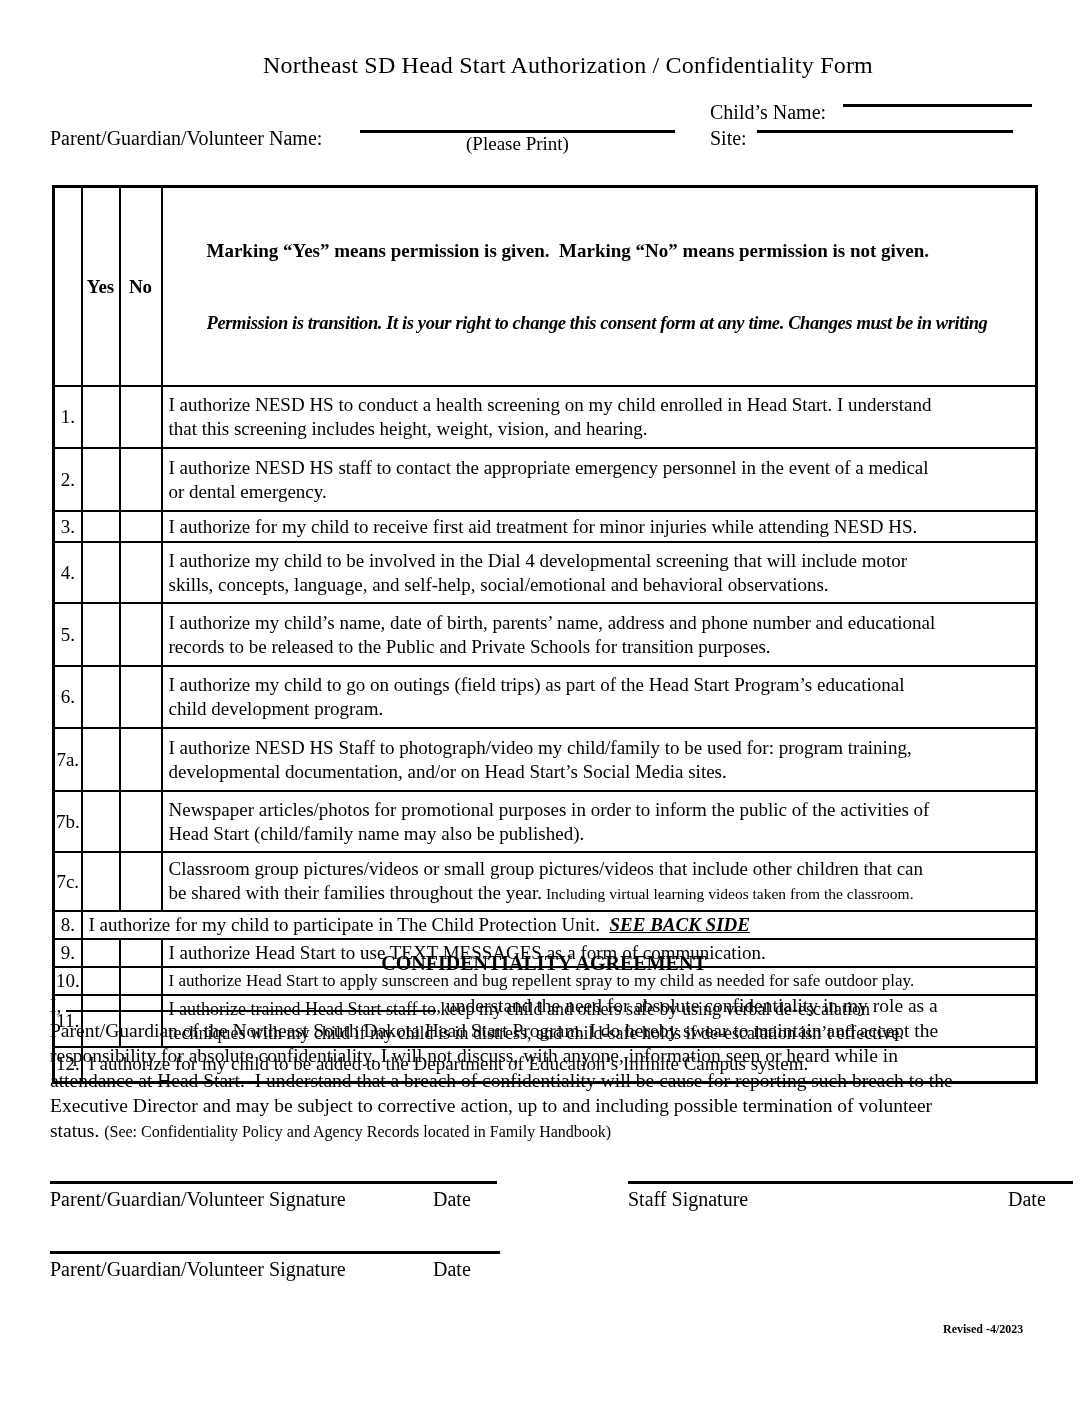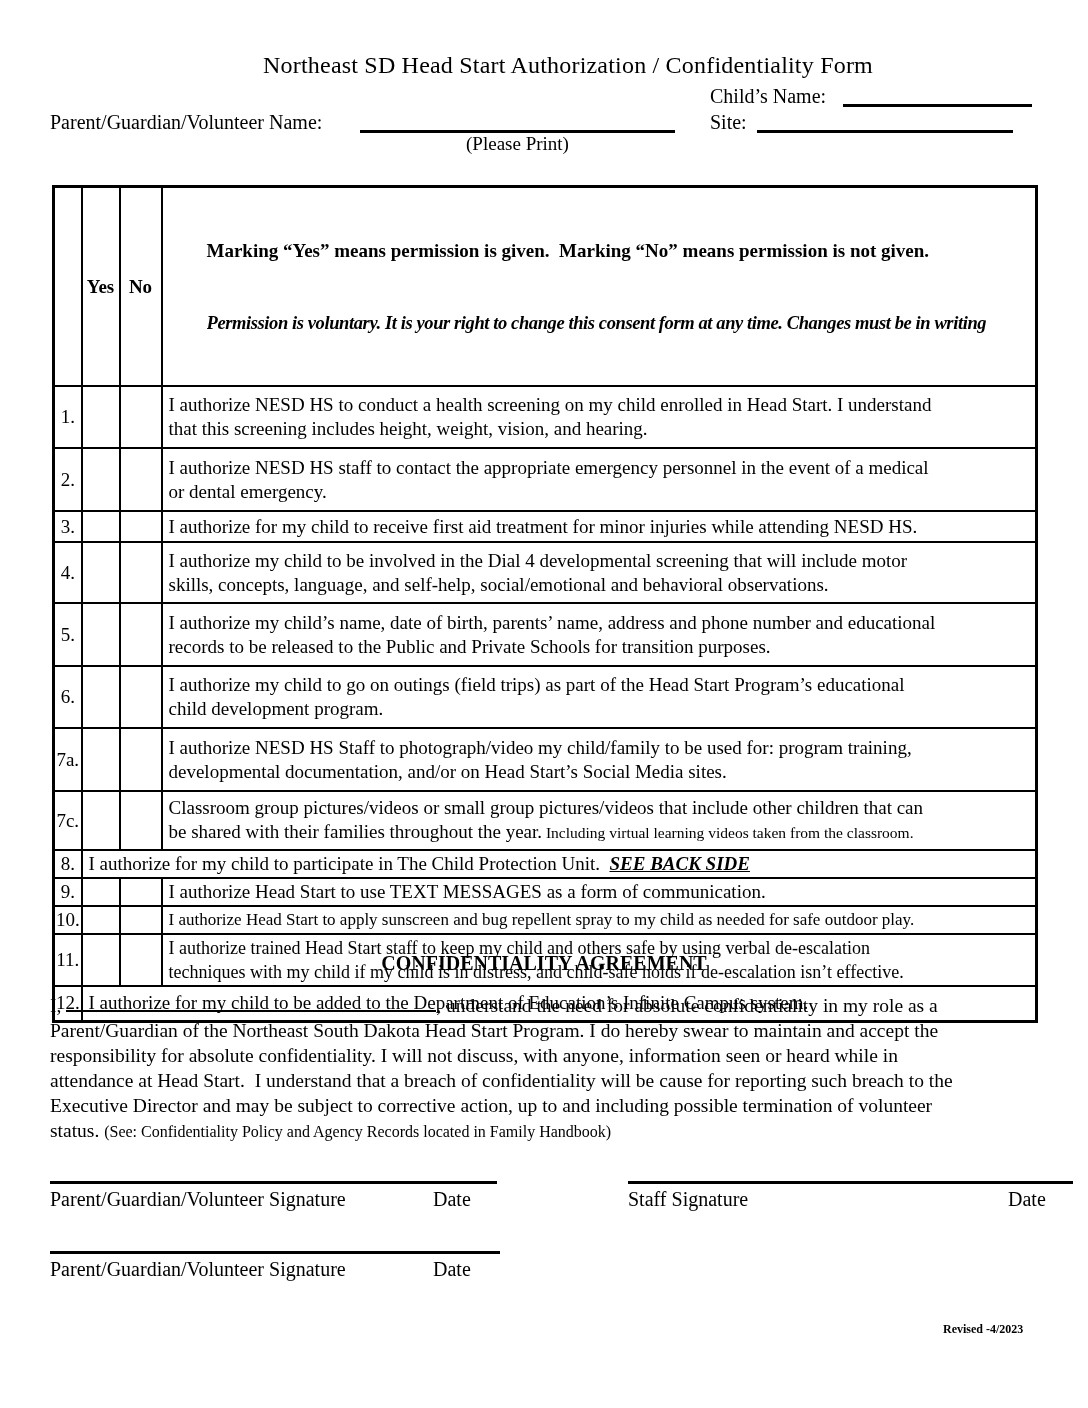--- a/index.html
+++ b/index.html
@@ -4,21 +4,21 @@
 <style>
   html,body { margin:0; padding:0; background:#ffffff; }
   .page {
     position:relative; width:1088px; height:1408px; background:#ffffff;
     font-family:"Liberation Serif", serif; color:#000; overflow:hidden;
   }
   .form-title {
     position:absolute; top:52px; left:0; width:100%;
     text-align:center; font-size:24px; letter-spacing:0.2px;padding-left:24px;
   }
-  .lbl { position:absolute; font-size:20px; }
+  .lbl { position:absolute; font-size:20px;margin-top:16px; }
   .child-name-label { top:85px; left:710px; }
   .parent-name-label { top:111px; left:50px; }
   .site-label { top:111px; left:710px; }
   .fill-line { position:absolute; border-top:3px solid #000; height:0; }
   .child-name-line { top:104px; left:843px; width:189px; }
   .parent-name-line { top:130px; left:360px; width:315px; }
   .site-line { top:130px; left:757px; width:256px; }
   .please-print { position:absolute; top:133px; left:360px; width:315px; text-align:center; font-size:19px; }
   .instruction { position:absolute; top:156px; left:50px; font-size:20px; font-weight:bold; }
   .instruction .em { font-style:italic; }
@@ -91,21 +91,21 @@
         <col style="width:42px">
         <col>
     </colgroup>
     <tbody id="auth-body">
       <tr class="head" style="height:56px">
         <td class="c-num"></td>
         <td class="c-yes">Yes</td>
         <td class="c-no">No</td>
         <td class="c-text">
           <div class="rule1">Marking “Yes” means permission is given.  Marking “No” means permission is not given.</div>
-          <div class="rule2">Permission is voluntary. It is your right to change this consent form at any time. Changes must be in writing</div>
+          <div class="rule2">Permission is transition. It is your right to change this consent form at any time. Changes must be in writing</div>
         </td>
       </tr>
     <tr style="height: 62px;">
           <td class="c-num">1.</td>
           <td class="c-yes"></td>
           <td class="c-no"></td>
           <td class="c-text"><span>I authorize NESD HS to conduct a health screening on my child enrolled in Head Start. I understand
 that this screening includes height, weight, vision, and hearing.</span></td>
         </tr>
         <tr style="height: 63px;">
@@ -141,20 +141,27 @@
           <td class="c-no"></td>
           <td class="c-text"><span>I authorize my child to go on outings (field trips) as part of the Head Start Program’s educational
 child development program.</span></td>
         </tr>
         <tr style="height: 63px;">
           <td class="c-num">7a.</td>
           <td class="c-yes"></td>
           <td class="c-no"></td>
           <td class="c-text"><span>I authorize NESD HS Staff to photograph/video my child/family to be used for: program training,
 developmental documentation, and/or on Head Start’s Social Media sites.</span></td>
+        </tr>
+        <tr style="height: 61px;">
+          <td class="c-num">7b.</td>
+          <td class="c-yes"></td>
+          <td class="c-no"></td>
+          <td class="c-text"><span>Newspaper articles/photos for promotional purposes in order to inform the public of the activities of
+Head Start (child/family name may also be published).</span></td>
         </tr>
         <tr style="height: 59px;">
           <td class="c-num">7c.</td>
           <td class="c-yes"></td>
           <td class="c-no"></td>
           <td class="c-text"><span>Classroom group pictures/videos or small group pictures/videos that include other children that can
 be shared with their families throughout the year.</span><span class="small-suffix"> Including virtual learning videos taken from the classroom.</span></td>
         </tr>
         <tr style="height: 25px;">
           <td class="c-num">8.</td>

